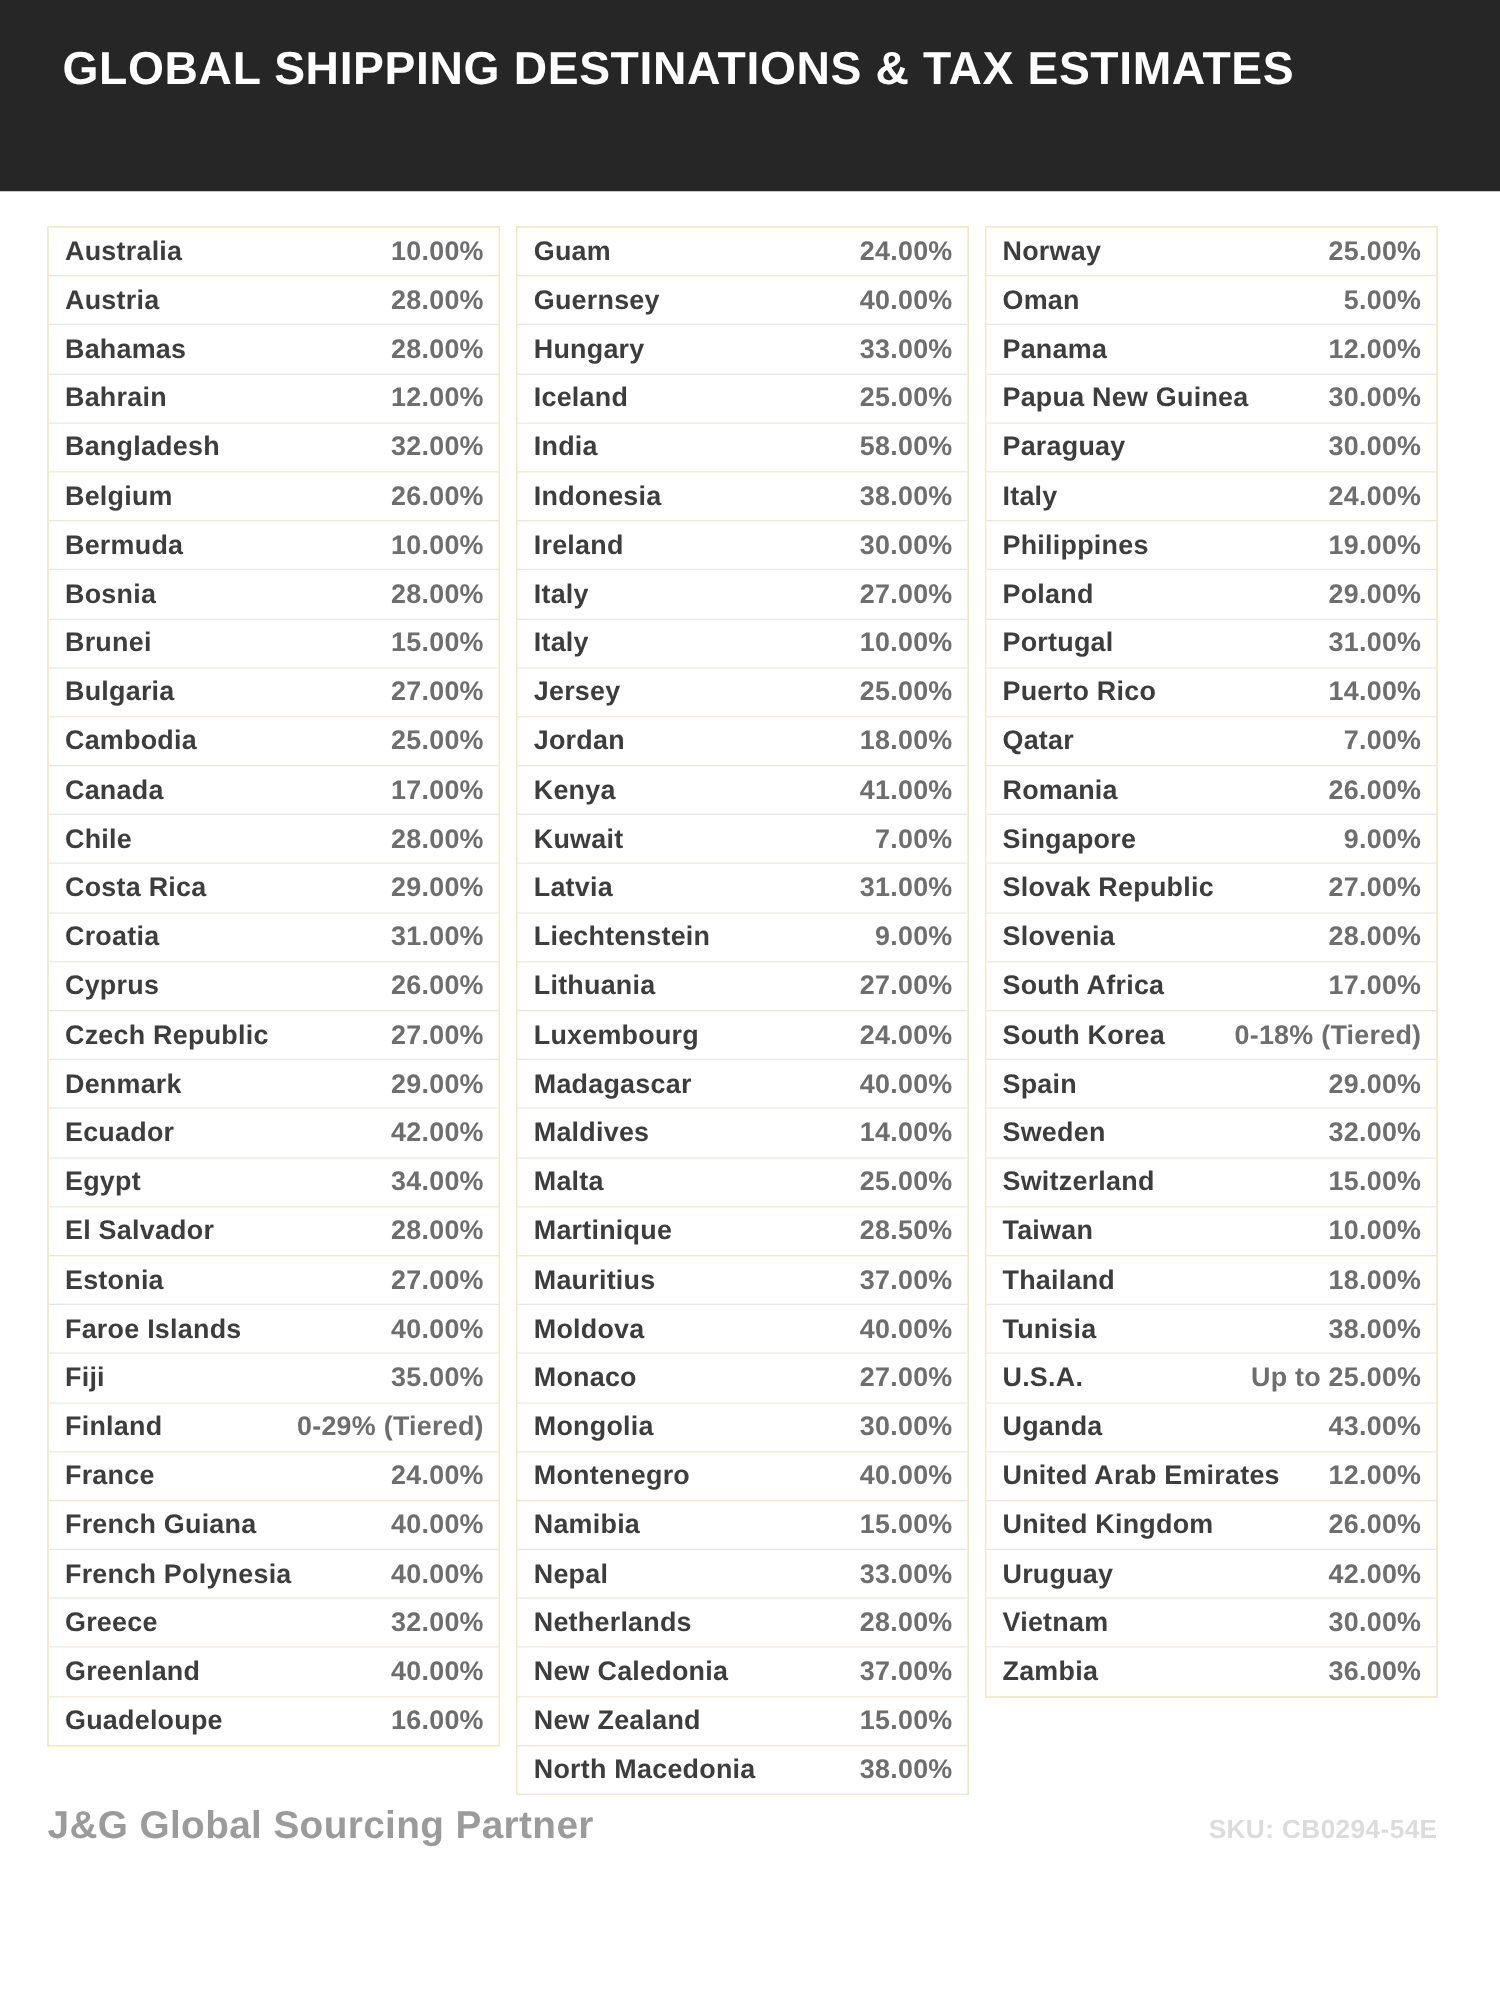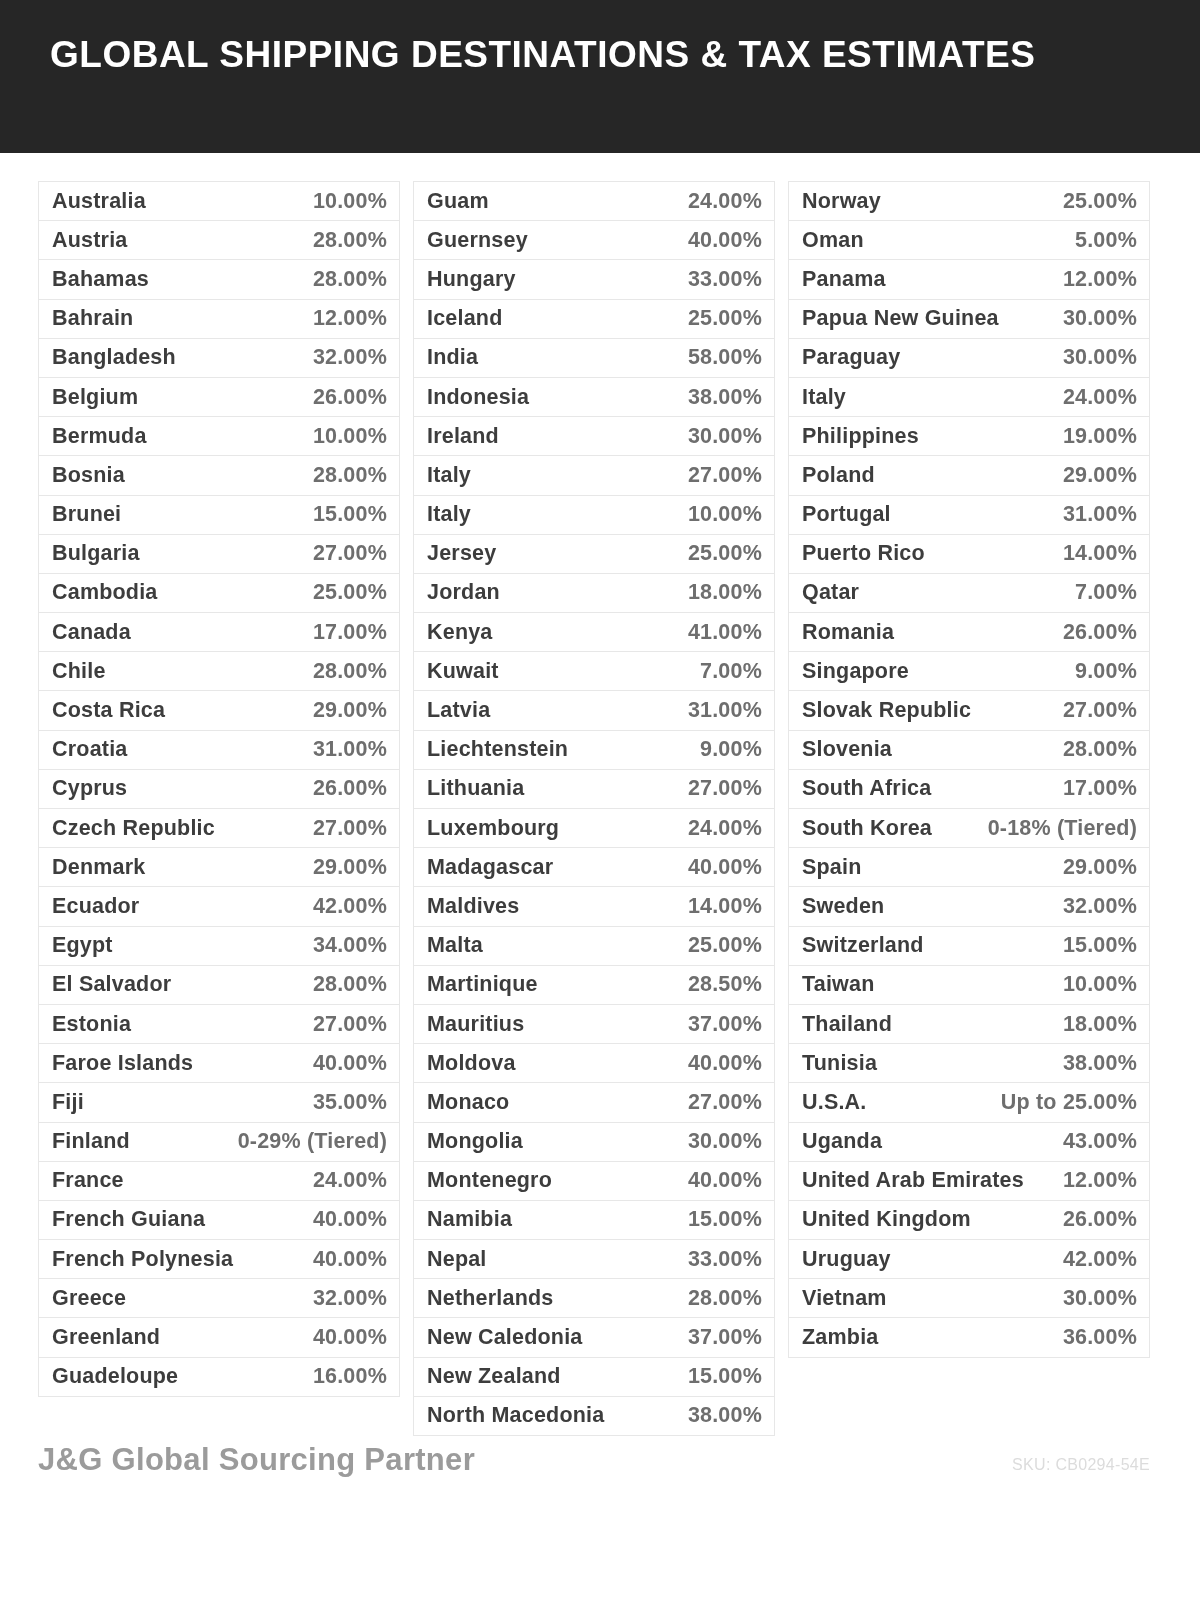--- a/index.html
+++ b/index.html
@@ -81,22 +81,22 @@
     align-items: baseline;
     padding: 0 50px 0 38px;
   }
   .brand {
     font-size: 31px;
     font-weight: 700;
     color: var(--brand-color, #9b9b9b);
     letter-spacing: 0.3px;
   }
   .sku {
-    font-size: 16px;
-    font-weight: 400;
+    font-size: 21px;
+    font-weight: 700;
     color: var(--sku-color, #dcdcdc);
     letter-spacing: 0.3px;
   }
 </style>
 </head>
 <body>
 
 <header class="header">
   <h1 class="page-title">GLOBAL SHIPPING DESTINATIONS &amp; TAX ESTIMATES</h1>
 </header>

